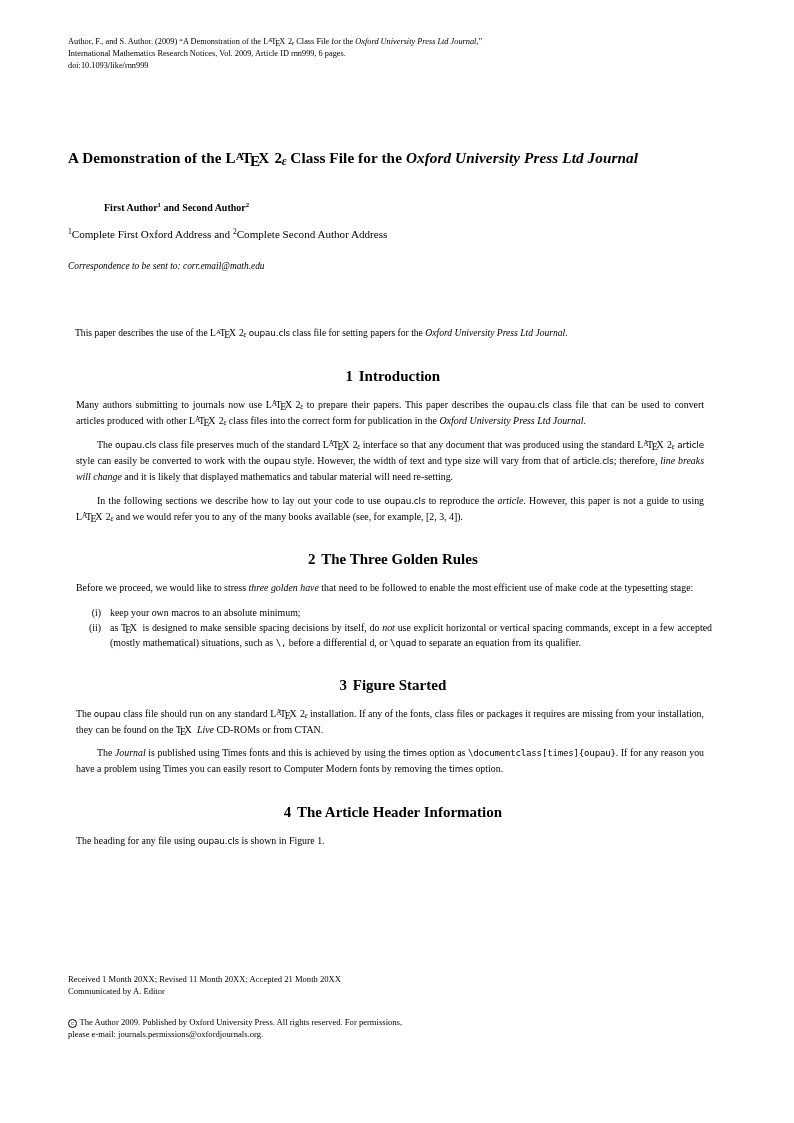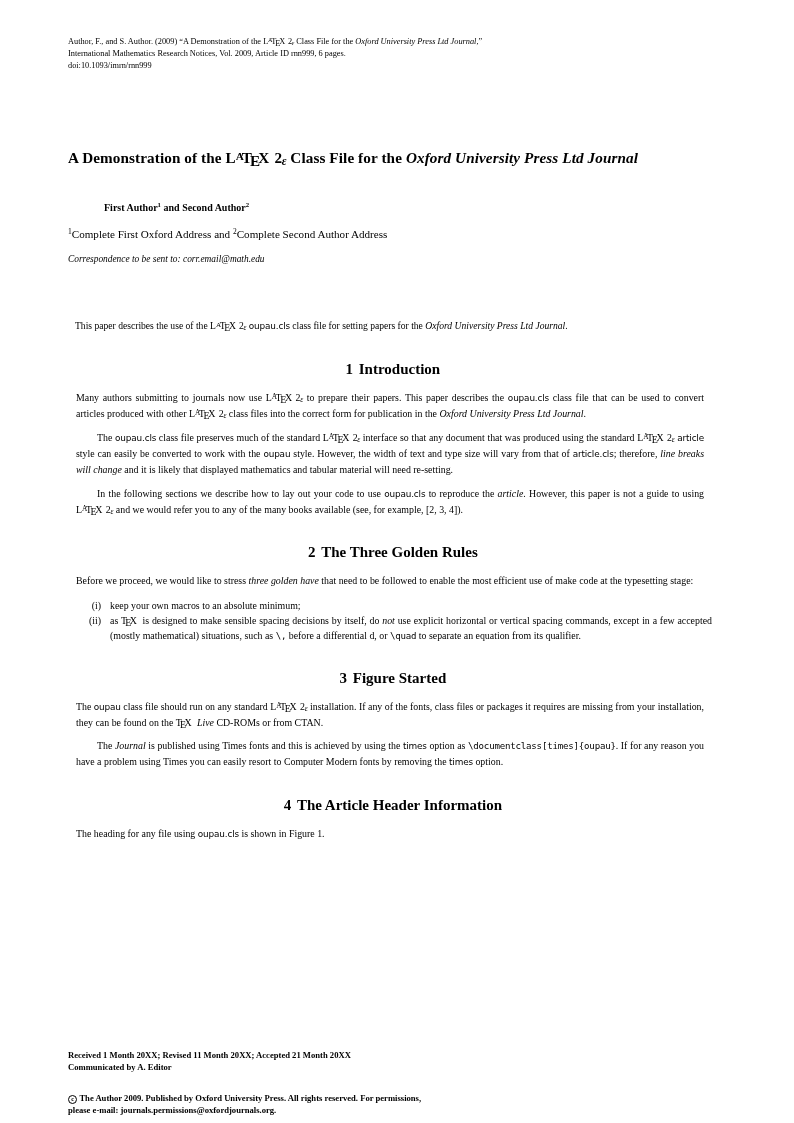--- a/index.html
+++ b/index.html
@@ -49,21 +49,21 @@
     margin-left: 36px;
   }
   .affil {
     font-size: 11.1px;
     margin-top: 11px;
     line-height: 15px;
   }
   .corr {
     font-size: 9.4px;
     font-style: italic;
-    margin-top: 10px;
+    margin-top: 17px;
     line-height: 14px;
   }
 
   
   .abstract {
     font-size: 9.6px;
     line-height: 15.2px;
     margin-top: 52px;
     text-align: justify;
     text-indent: 7px;
@@ -138,25 +138,24 @@
     left: 0;
     top: 0;
     width: 33px;
     text-align: right;
   }
 
   
   .footer {
     position: absolute;
     left: 68px;
-    top: 1049px;
+    top: 973px;
     width: 644px;
     font-size: 8.6px;
     line-height: 12.4px;
-    font-weight: bold;
   }
   .footer .dates { margin: 0; }
   .footer .copy { margin: 18px 0 0 0; }
   .footer .circ {
     display: inline-block;
     border: 0.7px solid #000;
     border-radius: 50%;
     width: 7.4px;
     height: 7.4px;
     line-height: 7.2px;
@@ -169,21 +168,21 @@
 </head>
 <body>
 
 <div class="page">
 
   <div class="cite-block">
     <div class="cite-line">
       <span>Author, F., and S. Author. (2009) “A Demonstration of the </span><span class="latex">L<span class="a">A</span><span class="te">T</span><span class="e1">E</span><span class="x">X</span><span class="two">2</span><span class="eps">ε</span></span><span> Class File for the </span><span class="it">Oxford University Press Ltd Journal</span><span>,”</span>
     </div>
     <div class="cite-line">International Mathematics Research Notices, Vol. 2009, Article ID rnn999, 6 pages.</div>
-    <div class="cite-line">doi:10.1093/imrn/rnn999</div>
+    <div class="cite-line">doi:10.1093/like/rnn999</div>
   </div>
 
   <h1 class="title"><span>A Demonstration of the </span><span class="latex">L<span class="a">A</span><span class="te">T</span><span class="e1">E</span><span class="x">X</span><span class="two">2</span><span class="eps">ε</span></span><span> Class File for the </span><span class="ital">Oxford University Press Ltd Journal</span></h1>
 
   <div class="authors"><span>First Author</span><sup>1</sup><span> and </span><span>Second Author</span><sup>2</sup></div>
 
   <div class="affil"><sup>1</sup><span>Complete First Oxford Address and </span><sup>2</sup><span>Complete Second Author Address</span></div>
 
   <div class="corr">Correspondence to be sent to: corr.email@math.edu</div>
 

